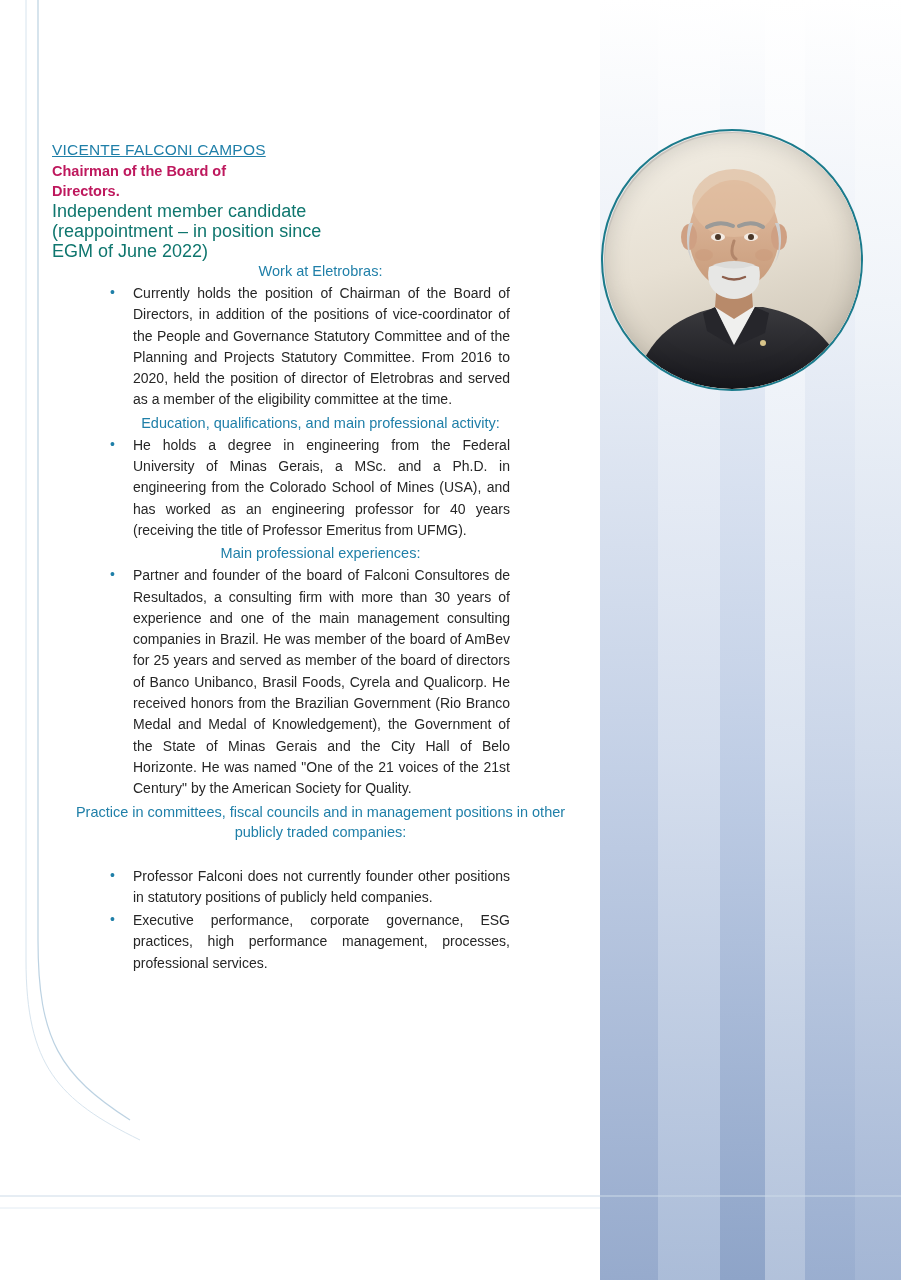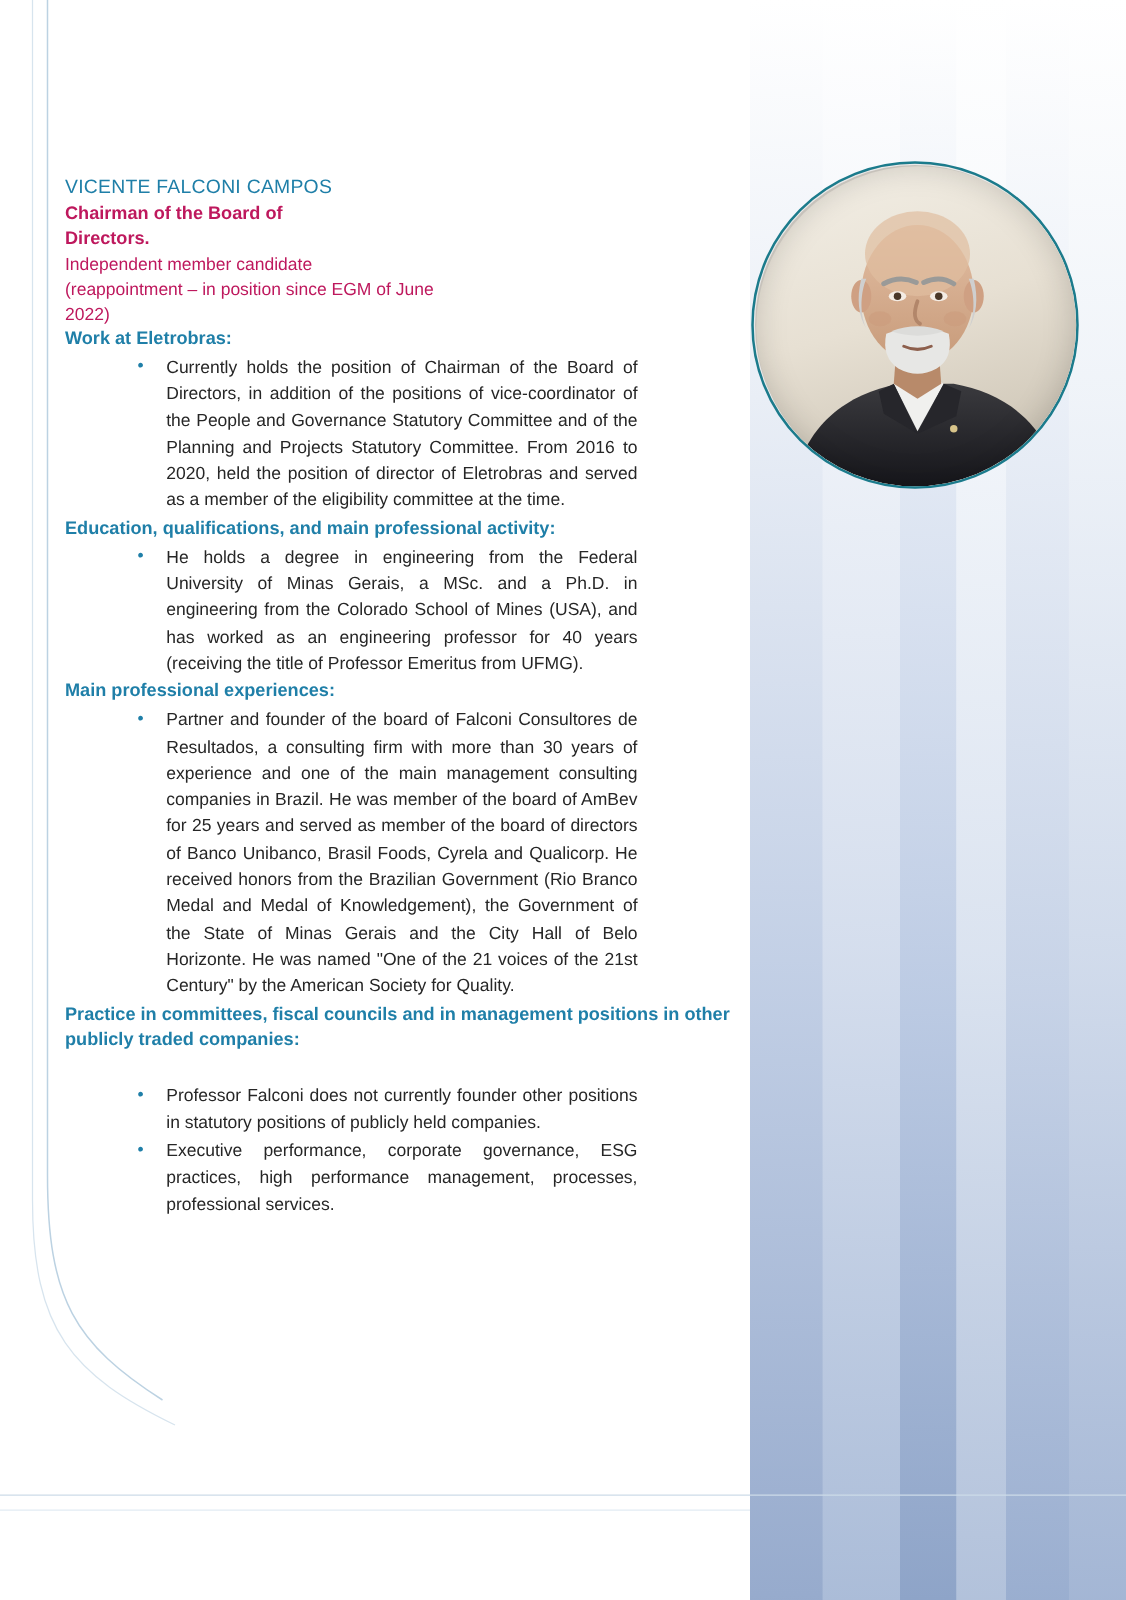--- a/index.html
+++ b/index.html
@@ -89,42 +89,44 @@
     width: 537px;
     color: #262626;
   }
   .name {
     color: #1f7fa8;
     font-size: 15.5px;
     letter-spacing: .2px;
     line-height: 20px;
     margin: 0 0 1px 0;
     font-weight: 400;
+    text-decoration: underline;
   }
   .role {
     font-size: 14.5px;
     font-weight: bold;
     line-height: 20px;
     color: #be185d;
     margin: 0;
     width: 230px;
   }
   .plain {
-    font-size: 14px;
-    line-height: 20px;
-    color: #be185d;
+    font-size: 18px;
+    line-height: 20px;
+    color: #0f766e;
     margin: 0;
     width: 300px;
   }
   .section-head {
     color: #1f7fa8;
     font-size: 14.5px;
     line-height: 20px;
     margin: 0;
-    font-weight: 700;
+    font-weight: 400;
+    text-align: center;
   }
   .section-head.wide { width: 537px; }
   ul.bullets {
     list-style: none;
     margin: 2px 0 2px 0;
     padding: 0;
   }
   ul.bullets li {
     position: relative;
     margin: 0 0 0 58px;

